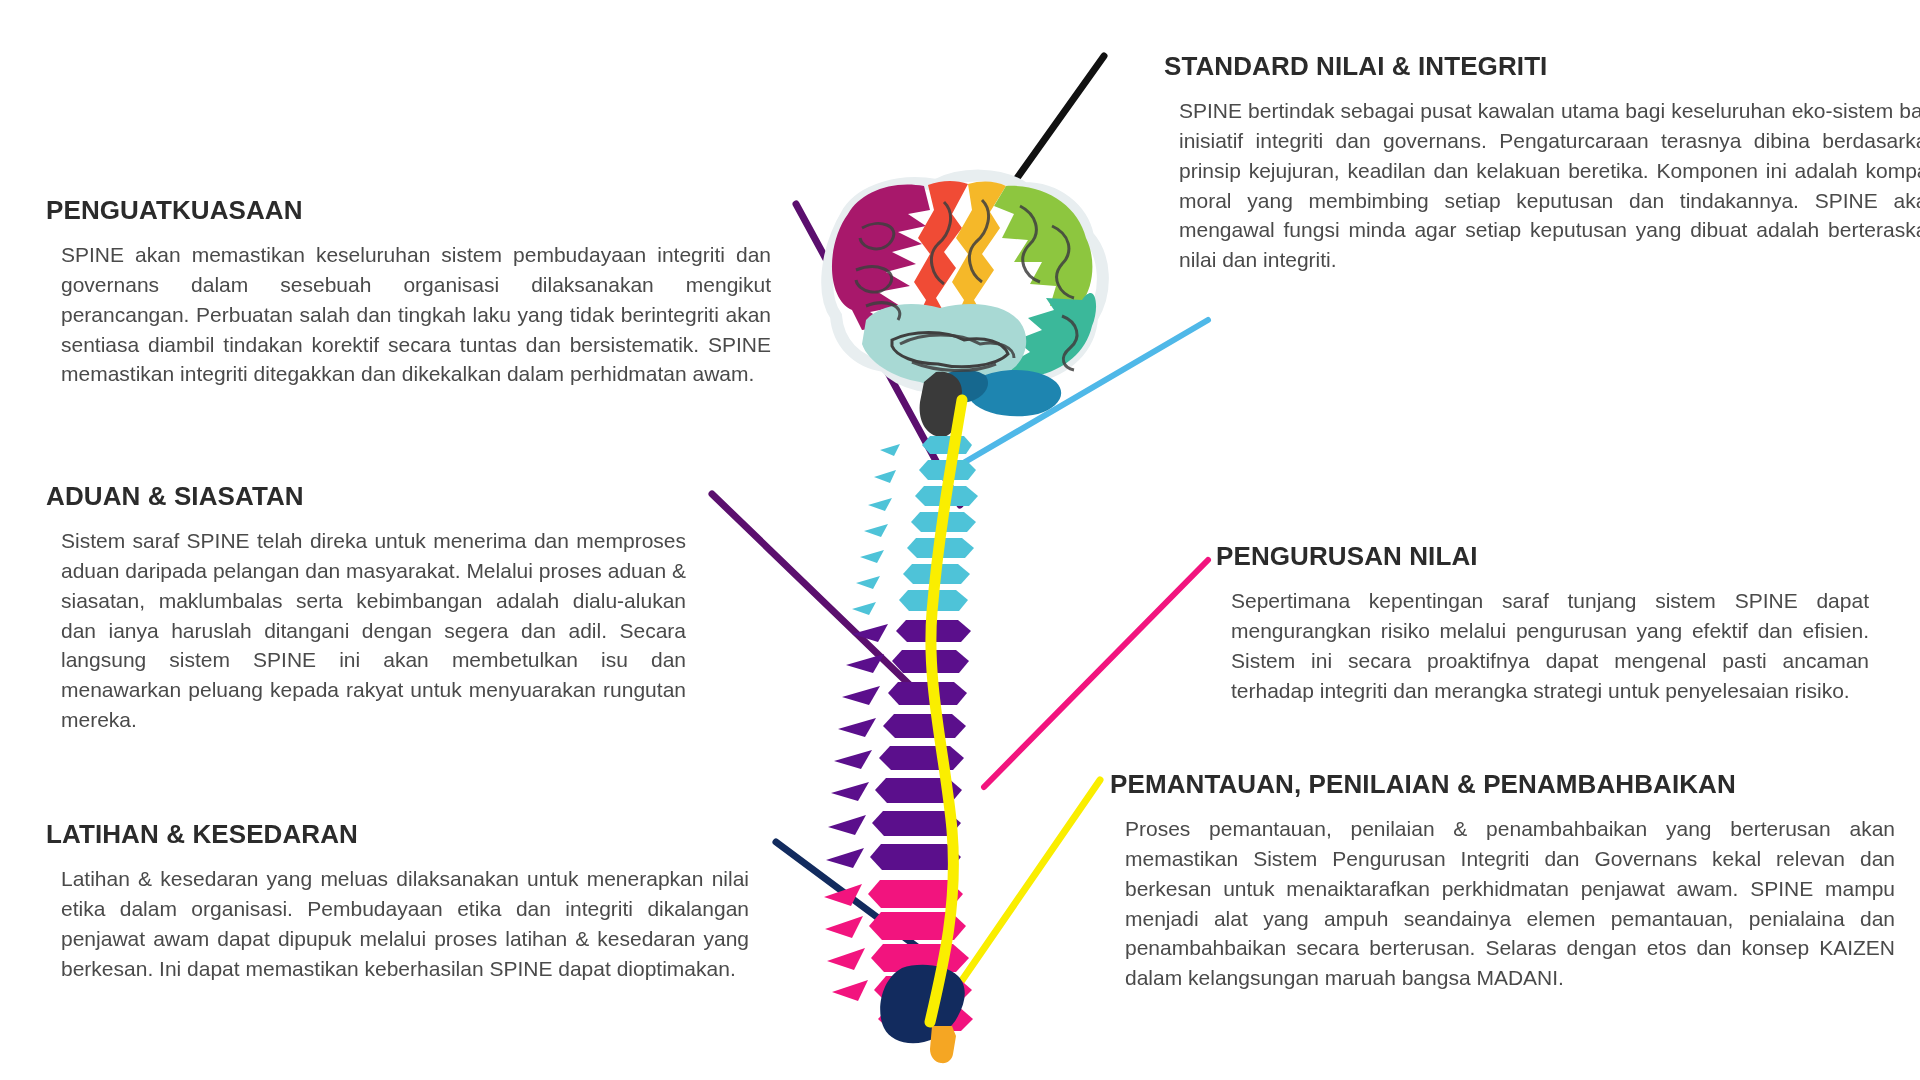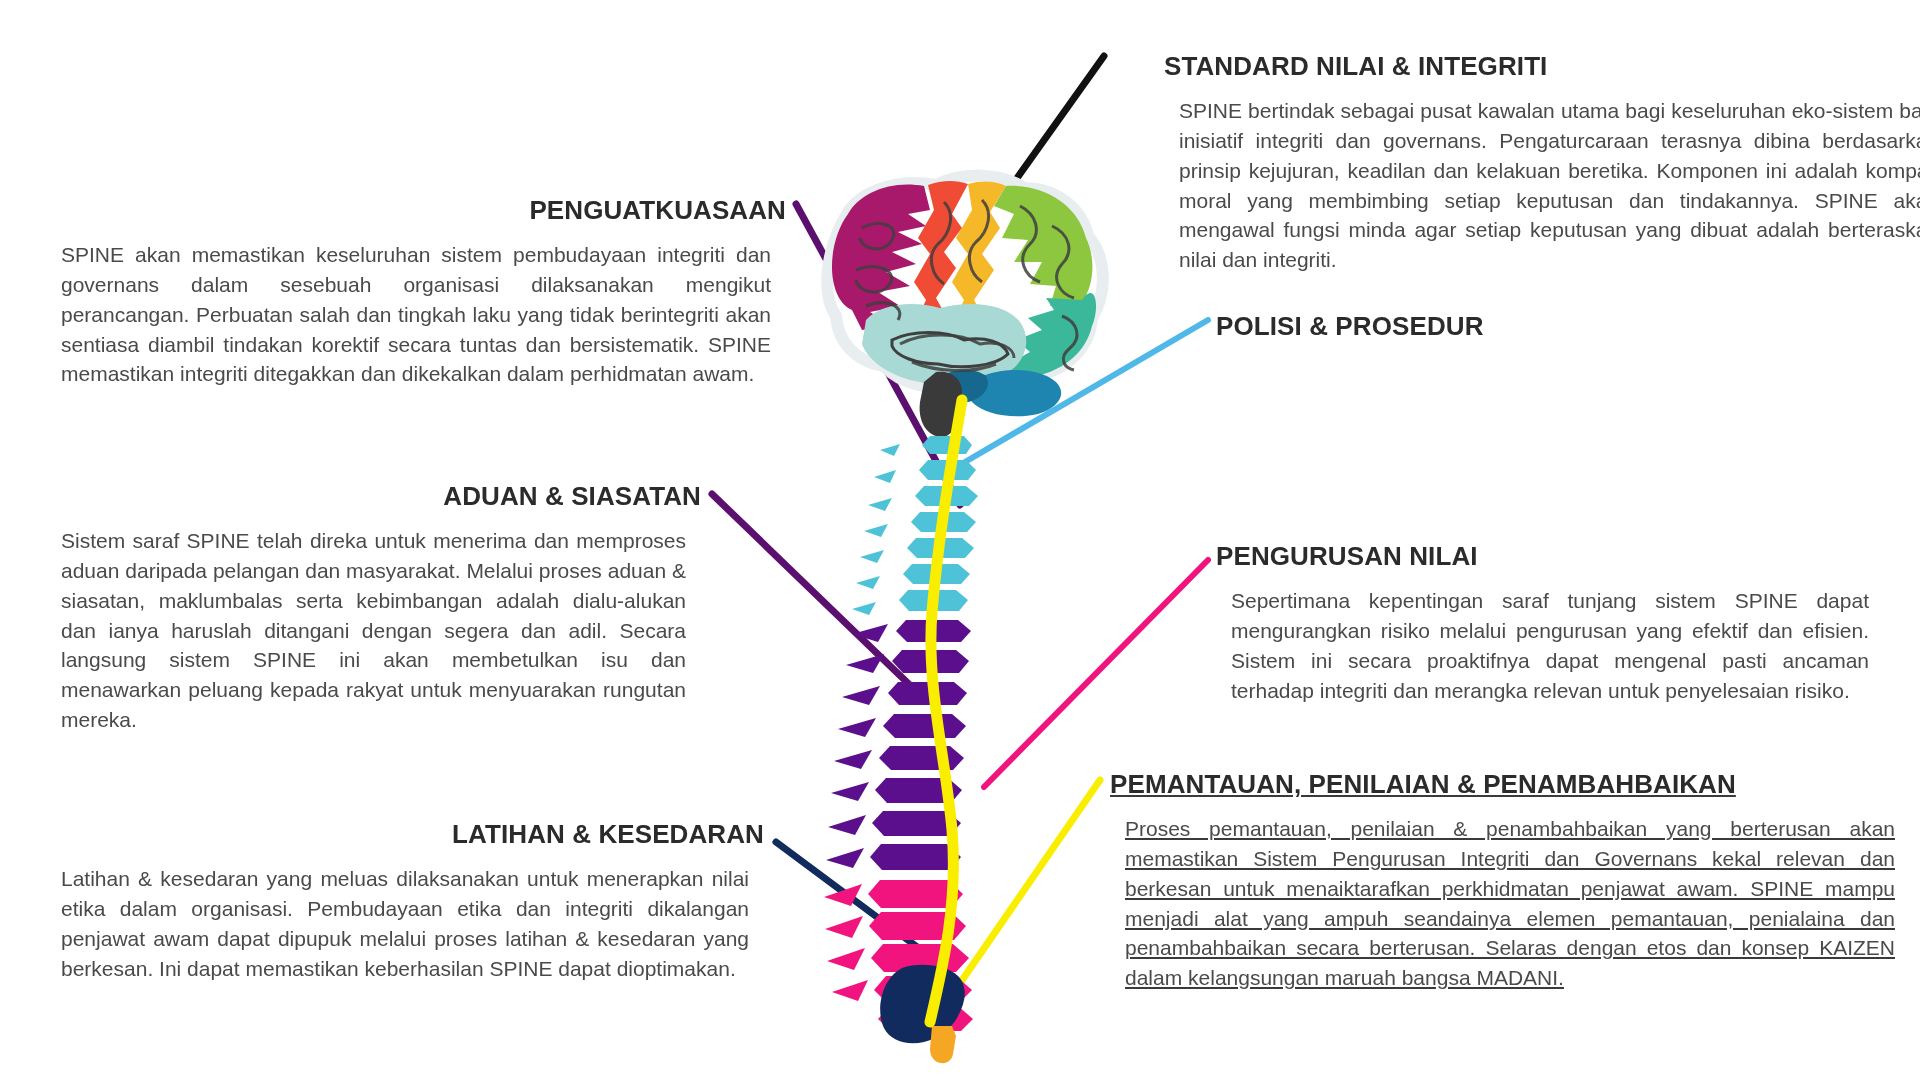--- a/index.html
+++ b/index.html
@@ -5,32 +5,32 @@
   html,body{margin:0;padding:0;background:#ffffff;}
   body{width:1920px;height:1080px;overflow:hidden;position:relative;
        font-family:"Liberation Sans","DejaVu Sans",sans-serif;color:#3a3a3a;}
   #stage{position:absolute;inset:0;width:1920px;height:1080px;}
 
   .block{position:absolute;}
   .blk-title{font-weight:bold;font-size:26px;color:#2b2b2b;letter-spacing:.1px;
              line-height:1.12;margin:0 0 10px 0;}
   .blk-body{font-size:21px;line-height:1.42;color:#4a4a4a;text-align:justify;
             text-justify:inter-word;margin:15px;}
-  .t-right .blk-title{text-align:right;}
+  .t-right .blk-title{}
 
   
   #b-penguatkuasaan{left:46px;  top:196px; width:740px;}
   #b-aduan        {left:46px;  top:482px; width:655px;}
   #b-latihan      {left:46px;  top:820px; width:718px;}
 
   
   #b-standard     {left:1164px;top:52px;  width:790px;}
   #b-polisi       {left:1216px;top:312px; width:668px;}
   #b-risiko       {left:1216px;top:542px; width:668px;}
-  #b-pemantauan   {left:1110px;top:770px; width:800px;text-decoration:underline;}
+  #b-pemantauan   {left:1110px;top:770px; width:800px;}
 
   svg.art{position:absolute;left:0;top:0;width:1920px;height:1080px;
           pointer-events:none;}
 </style>
 </head>
 <body>
 
 <div id="stage">
 
   <svg class="art" viewBox="0 0 1920 1080">
@@ -180,26 +180,25 @@
     <h2 class="blk-title">LATIHAN &amp; KESEDARAN</h2>
     <p class="blk-body">Latihan &amp; kesedaran yang meluas dilaksanakan untuk menerapkan nilai etika dalam organisasi. Pembudayaan etika dan integriti dikalangan penjawat awam dapat dipupuk melalui proses latihan &amp; kesedaran yang berkesan. Ini dapat memastikan keberhasilan SPINE dapat dioptimakan.</p>
   </div>
 
   <div class="block" id="b-standard">
     <h2 class="blk-title">STANDARD NILAI &amp; INTEGRITI</h2>
     <p class="blk-body">SPINE bertindak sebagai pusat kawalan utama bagi keseluruhan eko-sistem bagi inisiatif integriti dan governans. Pengaturcaraan terasnya dibina berdasarkan prinsip kejujuran, keadilan dan kelakuan beretika. Komponen ini adalah kompas moral yang membimbing setiap keputusan dan tindakannya. SPINE akan mengawal fungsi minda agar setiap keputusan yang dibuat adalah berteraskan nilai dan integriti.</p>
   </div>
 
   <div class="block" id="b-polisi">
-    <h2 class="blk-title">POLISI &amp; PROSEDUR</h2>
   </div>
 
   <div class="block" id="b-risiko">
     <h2 class="blk-title">PENGURUSAN NILAI</h2>
-    <p class="blk-body">Sepertimana kepentingan saraf tunjang sistem SPINE dapat mengurangkan risiko melalui pengurusan yang efektif dan efisien. Sistem ini secara proaktifnya dapat mengenal pasti ancaman terhadap integriti dan merangka relevan untuk penyelesaian risiko.</p>
+    <p class="blk-body">Sepertimana kepentingan saraf tunjang sistem SPINE dapat mengurangkan risiko melalui pengurusan yang efektif dan efisien. Sistem ini secara proaktifnya dapat mengenal pasti ancaman terhadap integriti dan merangka strategi untuk penyelesaian risiko.</p>
   </div>
 
   <div class="block" id="b-pemantauan">
     <h2 class="blk-title">PEMANTAUAN, PENILAIAN &amp; PENAMBAHBAIKAN</h2>
     <p class="blk-body">Proses pemantauan, penilaian &amp; penambahbaikan yang berterusan akan memastikan Sistem Pengurusan Integriti dan Governans kekal relevan dan berkesan untuk menaiktarafkan perkhidmatan penjawat awam. SPINE mampu menjadi alat yang ampuh seandainya elemen pemantauan, penialaina dan penambahbaikan secara berterusan. Selaras dengan etos dan konsep KAIZEN dalam kelangsungan maruah bangsa MADANI.</p>
   </div>
 
 </div>
 
 </body></html>

